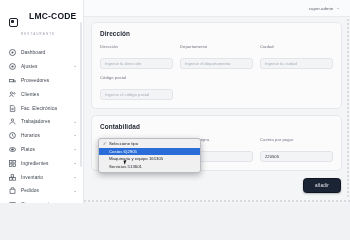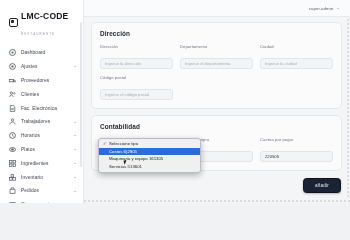--- a/index.html
+++ b/index.html
@@ -33,20 +33,21 @@
   }
   .brand-mark::after {
     content: ""; position: absolute;
     left: 1px; top: 1px; width: 3px; height: 3px;
     background: #1b1f2a; border-radius: 1px;
   }
   .brand-text { line-height: 1; }
   .brand-name {
     font-size: 8.5px; font-weight: 700; letter-spacing: .2px;
     color: #11151f;
+    margin-left: 8px;
   }
   .brand-sub {
     font-size: 3px; letter-spacing: 1.1px; color: #9aa0ad;
     margin-top: 1px; text-transform: uppercase;
   }
 
   .nav { padding: 3px 0 0 0; }
   .nav-item {
     display: flex; align-items: center;
     height: 13.8px;

